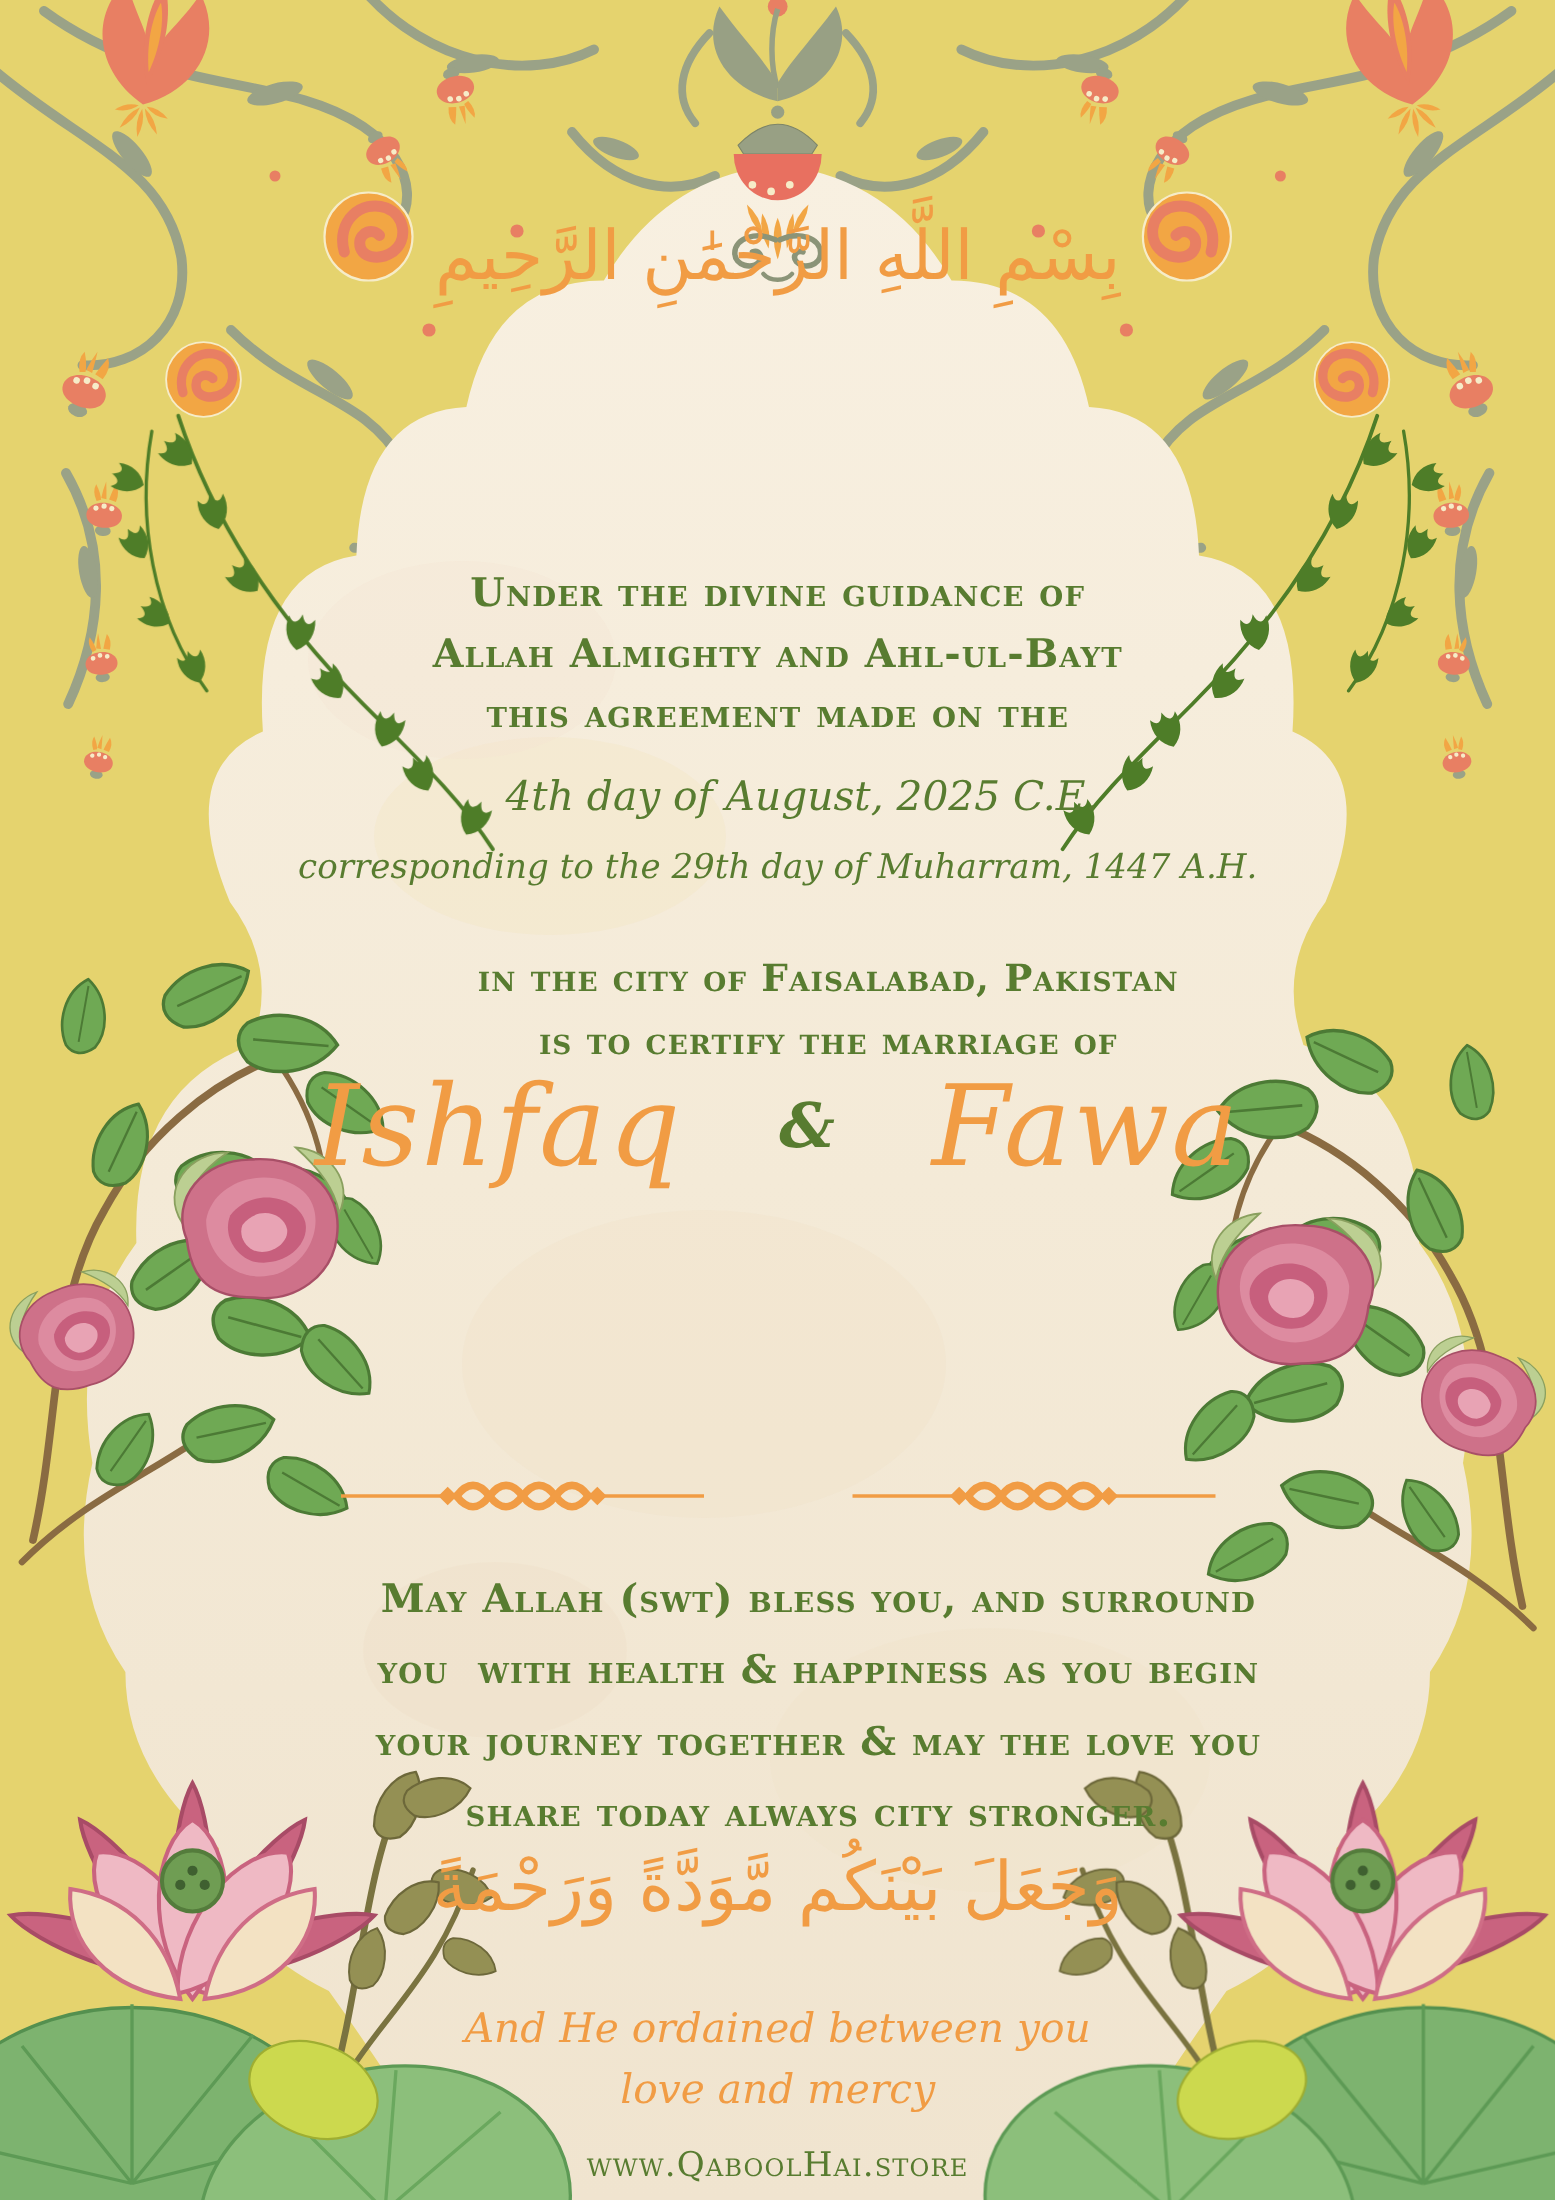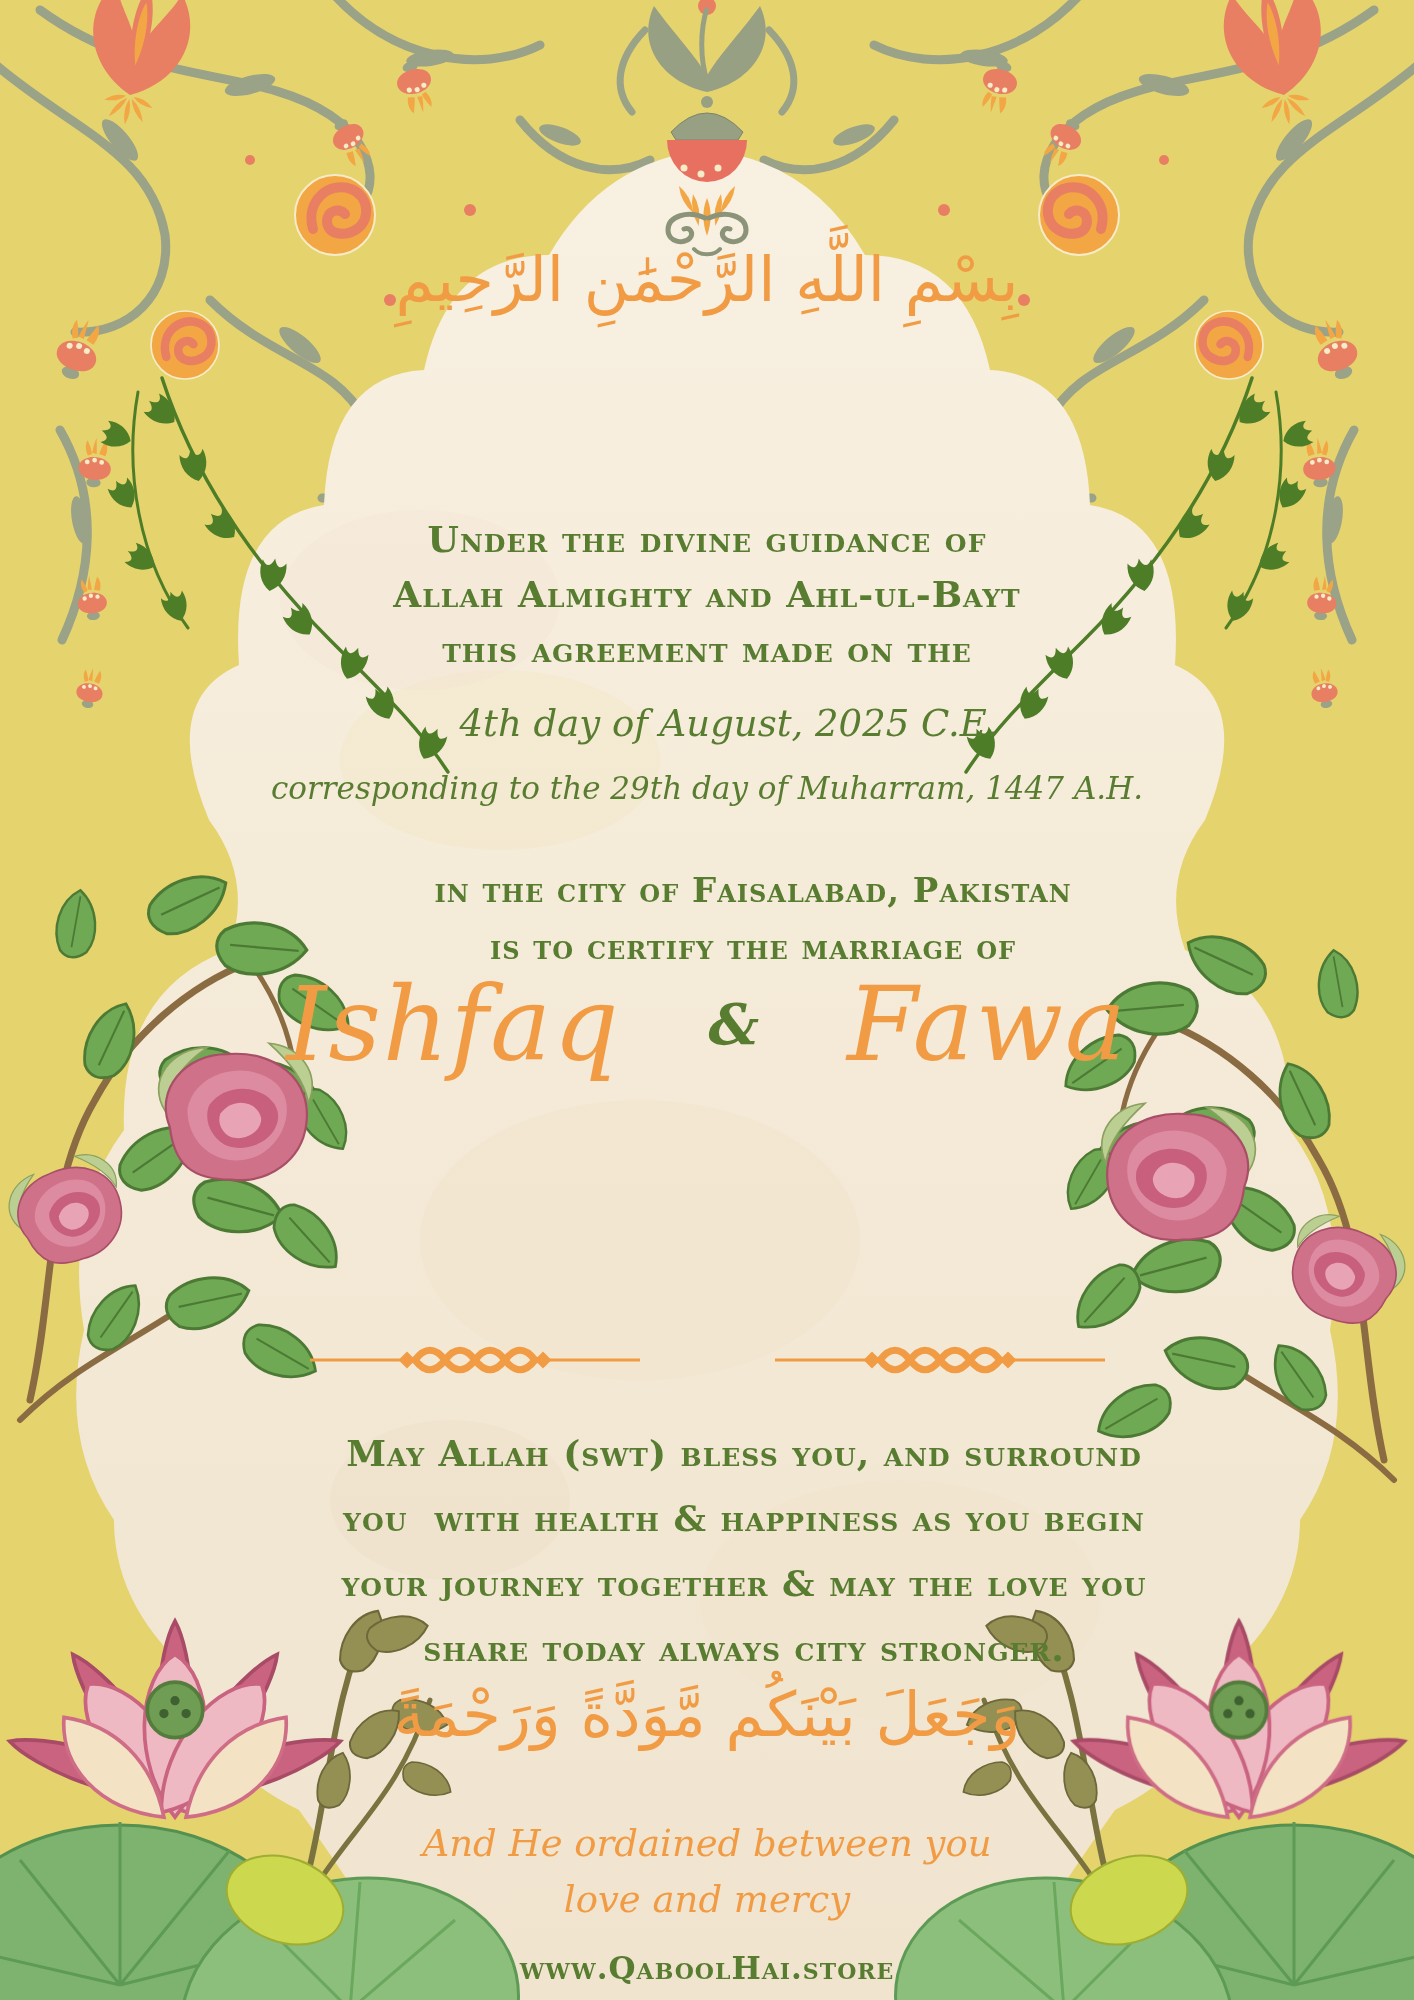--- a/index.html
+++ b/index.html
@@ -4,36 +4,36 @@
 <style>
   html,body{margin:0;padding:0;background:#e5d36e;}
   .canvas{position:relative;width:1414px;height:2000px;overflow:hidden;
           font-family:"DejaVu Serif",serif;}
   .art{position:absolute;inset:0;z-index:0;}
   .textlayer{position:absolute;inset:0;z-index:2;}
   .abs{position:absolute;left:0;width:100%;text-align:center;}
   .caps-line{font-variant:small-caps;font-weight:700;color:#587c30;letter-spacing:1px;line-height:55px;font-size:36px;white-space:pre-wrap;}
   .italic-line{font-style:italic;font-weight:500;color:#587c30;}
   .arabic{font-family:"DejaVu Sans",sans-serif;color:#f19c44;}
-  .bismillah{top:196px;font-size:62px;margin-top:47px;}
+  .bismillah{top:196px;font-size:62px;}
   .intro-block{top:512px;}
   .date-ce{top:702px;font-size:37px;margin-left:22px;}
   .date-hijri{top:770px;font-size:31px;}
   .city-block{top:862px;padding-left:46px;}
   .city-block .caps-line{font-size:34px;line-height:57px;}
   .names-row{top:944px;height:160px;display:flex;justify-content:center;align-items:center;gap:88px;}
   .name{font-style:italic;color:#f19c44;font-size:102px;letter-spacing:2px;}
   .amp{font-style:italic;color:#587c30;font-size:56px;font-weight:700;}
   .blessing{top:1421px;padding-left:37px;}
   .blessing .caps-line{line-height:65px;}
   .quran{top:1678px;font-size:62px;}
   .trans1{top:1822px;font-size:37px;color:#f19c44;}
   .trans2{top:1878px;font-size:37px;color:#f19c44;}
   .site{top:1950px;font-size:31px;}
-  .site span{font-variant:small-caps;font-weight:700;color:#587c30;letter-spacing:1px;margin-top:48px;}
+  .site span{font-variant:small-caps;font-weight:400;color:#587c30;letter-spacing:1px;margin-top:48px;}
 </style>
 </head>
 <body>
 
 <div class="canvas">
 
 <svg class="art" viewBox="0 0 1414 2000">
   <defs>
     <linearGradient id="creamG" x1="0" y1="0" x2="0" y2="1">
       <stop offset="0" stop-color="#f8f0e1"></stop>

